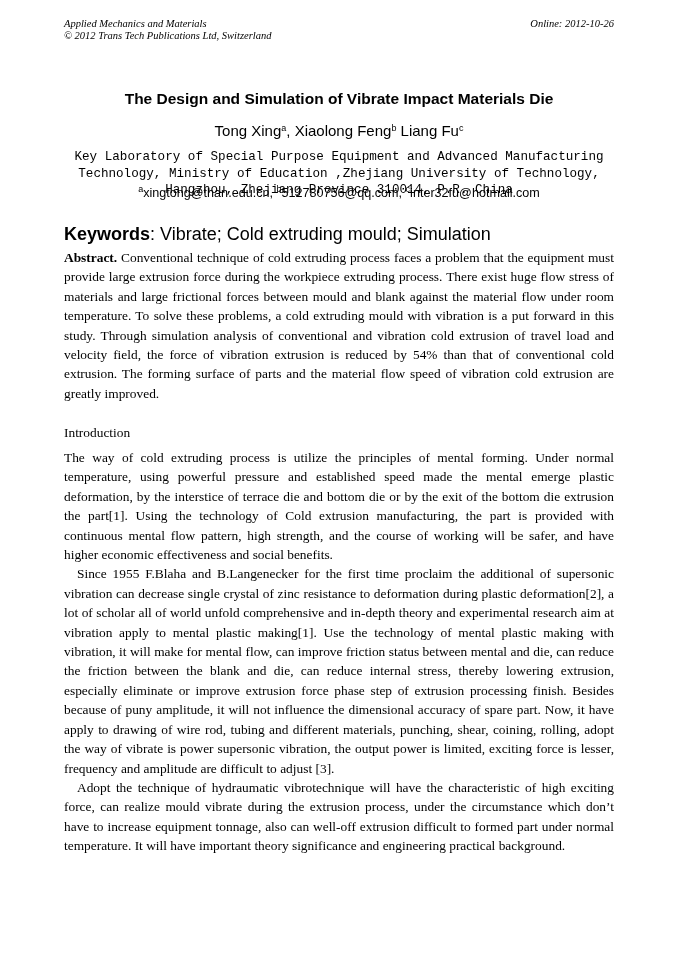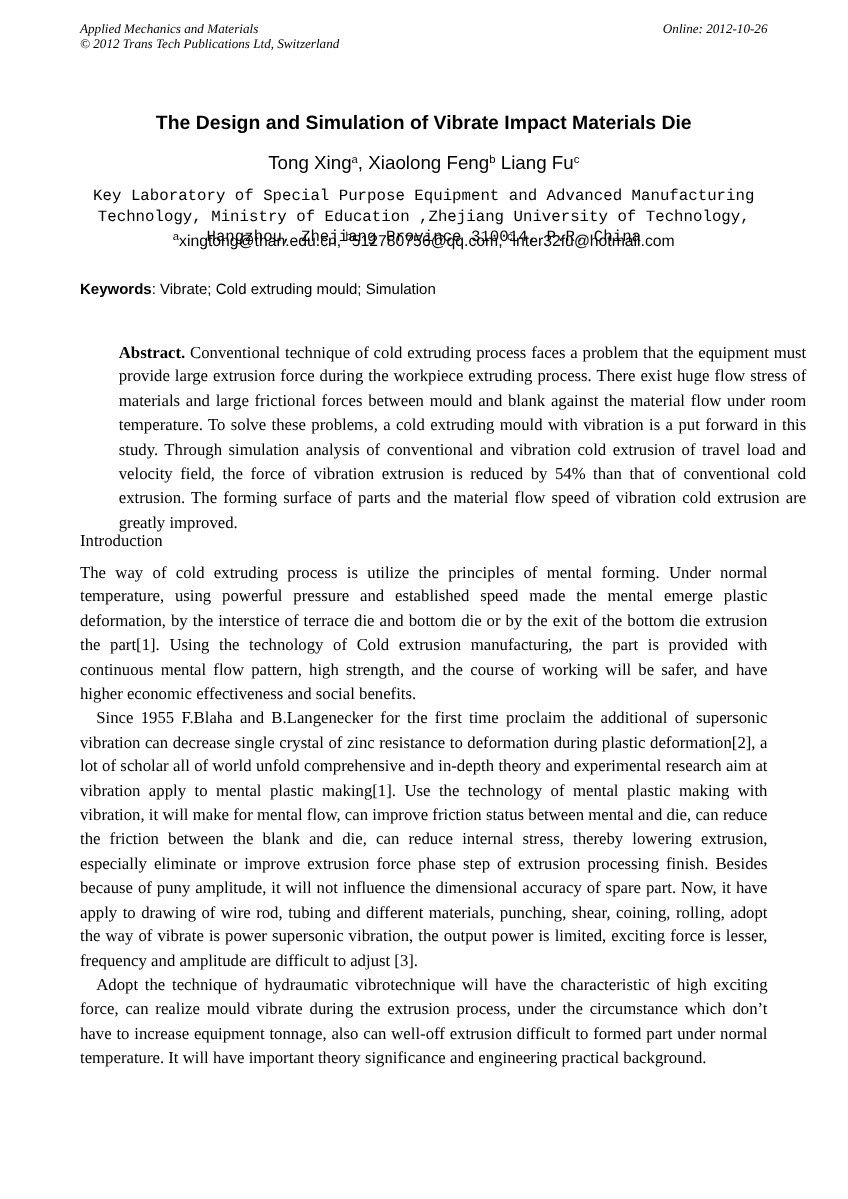--- a/index.html
+++ b/index.html
@@ -4,24 +4,24 @@
 <style>
   html, body { margin: 0; padding: 0; background: #ffffff; }
   body { width: 678px; height: 959px; position: relative; overflow: hidden; color: #000; }
   .header { position: absolute; left: 64px; top: 18px; width: 550px; font-family: "Liberation Serif", serif; font-style: italic; font-size: 10.5px; line-height: 11.5px; }
   .header .online { position: absolute; right: 0; top: 0; }
   .title { position: absolute; left: 0; width: 678px; top: 90px; text-align: center; font-family: "Liberation Sans", sans-serif; font-weight: bold; font-size: 15.5px; }
   .authors { position: absolute; left: 0; width: 678px; top: 122px; text-align: center; font-family: "Liberation Sans", sans-serif; font-size: 15px; }
   .authors sup, .emails sup { font-size: 9px; vertical-align: 5px; line-height: 0; }
   .affil { position: absolute; left: 56px; width: 566px; top: 149px; text-align: center; font-family: Liberation Mono, monospace; font-size: 12.6px; line-height: 16.5px; }
   .emails { position: absolute; left: 0; width: 678px; top: 186px; text-align: center; font-family: "Liberation Sans", sans-serif; font-size: 12.6px; }
-  .keywords { position: absolute; left: 64px; top: 224px; font-family: "Liberation Sans", sans-serif; font-size: 12px; }
+  .keywords { position: absolute; left: 64px; top: 224px; font-family: "Liberation Sans", sans-serif; font-size: 18px; }
   .keywords b { font-weight: bold; }
   .body-text { position: absolute; left: 64px; width: 550px; font-family: "Liberation Serif", serif; font-size: 13.4px; line-height: 19.4px; text-align: justify; }
-  .abstract { top: 272px; margin-left: 31px; }
+  .abstract { top: 248px; }
   .abstract b { font-weight: bold; }
   .intro-heading { position: absolute; left: 64px; top: 425px; font-family: "Liberation Serif", serif; font-weight: normal; font-size: 13.4px; }
   .intro { top: 448px; }
   .intro p { margin: 0; }
   .intro p.indent { text-indent: 13px; }
 </style>
 </head>
 <body>
 
 <div class="header">

